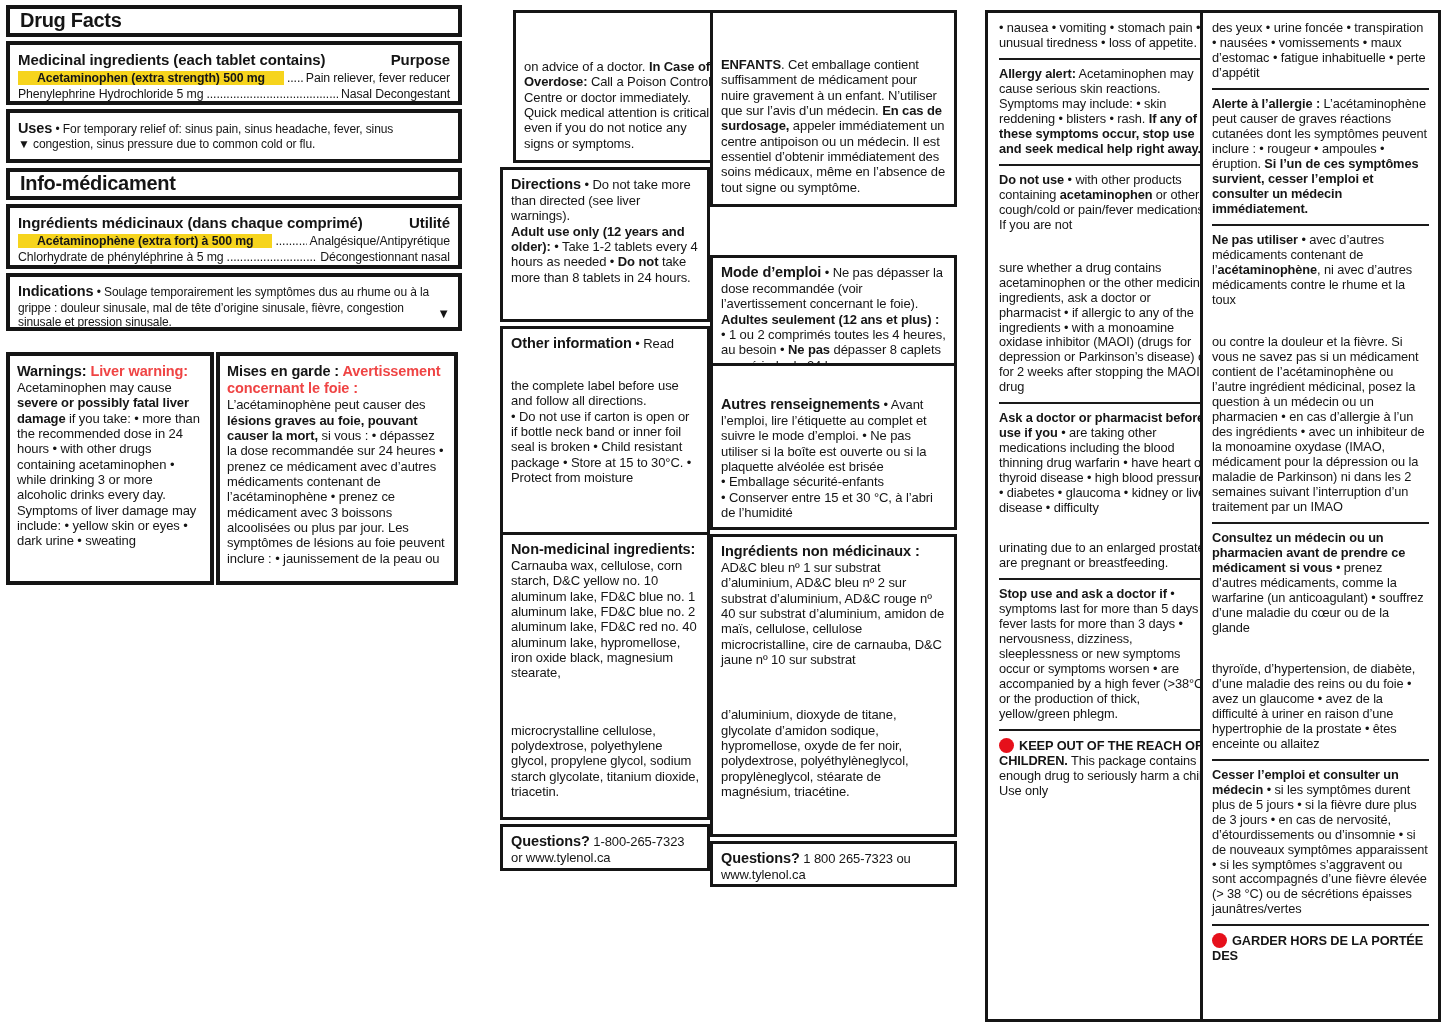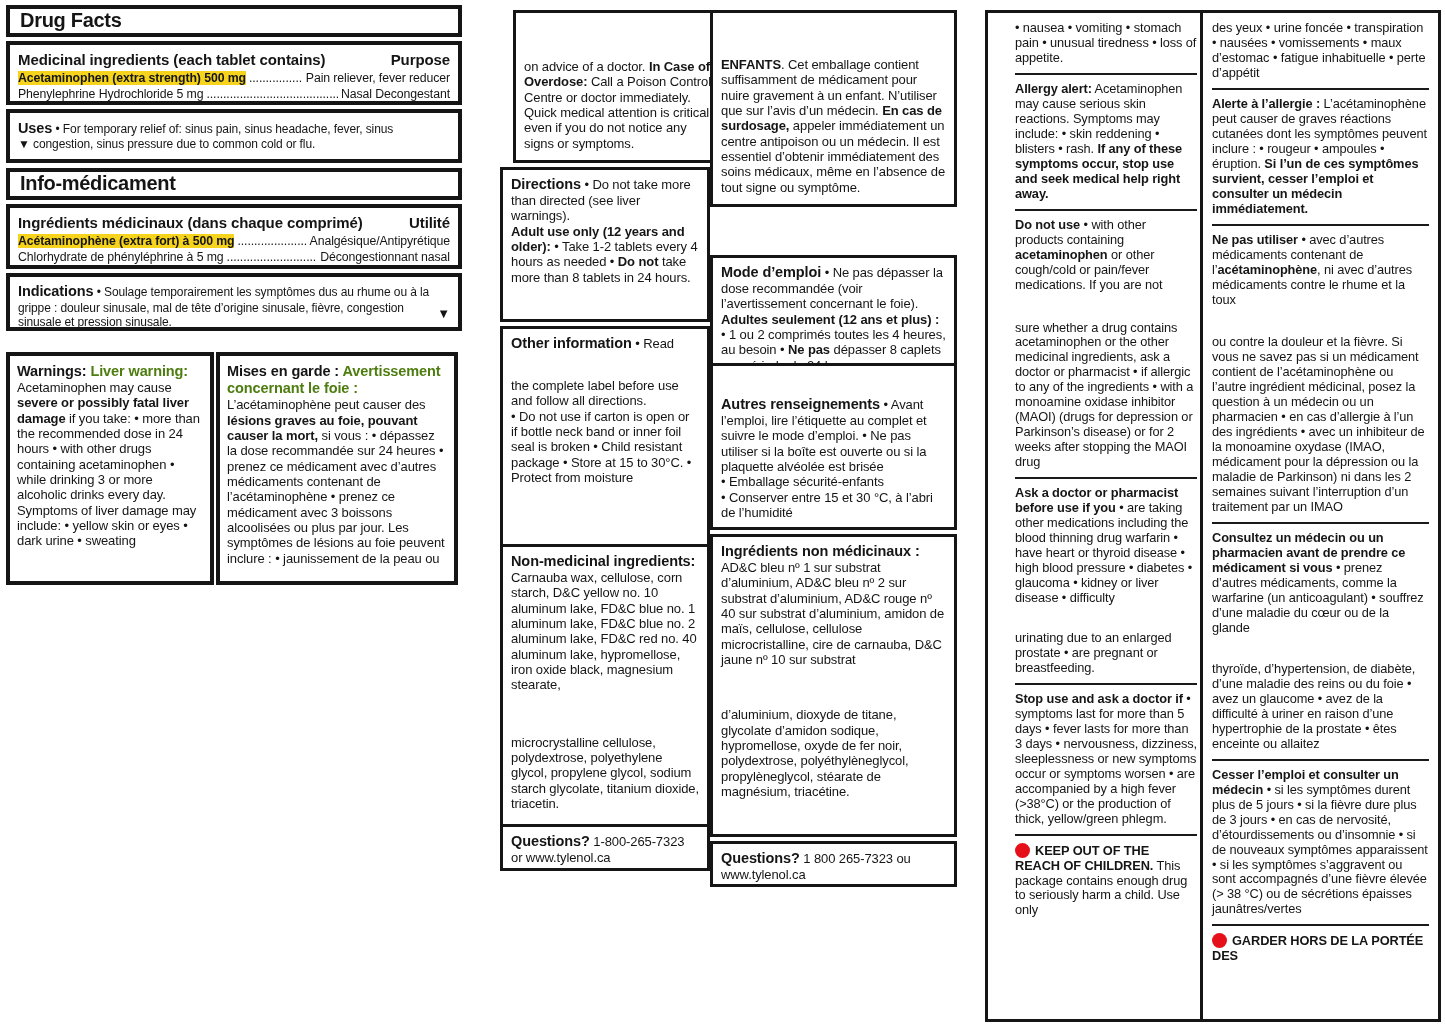--- a/index.html
+++ b/index.html
@@ -2,22 +2,22 @@
 <html><head>
 <meta charset="utf-8">
 <style>
   html,body{margin:0;padding:0;background:#ffffff;width:1445px;height:1031px;overflow:hidden;
     font-family:"Liberation Sans","DejaVu Sans",sans-serif;color:#151515;}
   .stage{position:relative;width:1445px;height:1031px;background:#fff;}
   .box{position:absolute;box-sizing:border-box;background:#fff;border:3px solid #151515;
     padding:6px 8px;font-size:13px;line-height:1.18;letter-spacing:-0.1px;overflow:hidden;}
   .thick{border-width:4px;}
   .b{font-weight:bold;}
-  .red{color:#4d7c0f;}
-  .hl{background:#f6d41d;padding:0 0;}
+  .red{color:#ef4444;}
+  .hl{background:#f6d41d;padding:0 19px;}
   .big{font-size:14.5px;font-weight:bold;}
   .titlebox{display:flex;align-items:center;padding:9px 10px;}
   .title{font-size:20px;font-weight:bold;letter-spacing:-0.3px;}
   .hrow{display:flex;justify-content:space-between;font-size:15px;font-weight:bold;white-space:nowrap;}
   .irow{display:flex;align-items:baseline;white-space:nowrap;font-size:12.3px;margin-top:2px;}
   .irow .iname{flex:none;}
   .irow .leader{flex:1 1 0;min-width:0;overflow:hidden;margin:0 3px;}
   .irow .ipurpose{flex:none;}
   .sep{border:0;border-top:2px solid #1a1a1a;margin:7px 0;}
   .sec{margin:0;}
@@ -32,30 +32,30 @@
   #p2-title{left:6px;top:168px;width:456px;height:32px;}
   #p2-ing{left:6px;top:204px;width:456px;height:65px;}
   #p2-ind{left:6px;top:273px;width:456px;height:58px;font-size:12px;line-height:1.22;}
   #warn-en{left:6px;top:352px;width:208px;height:233px;border-width:4px;padding:7px;}
   #warn-fr{left:216px;top:352px;width:242px;height:233px;border-width:4px;padding:7px;}
   #warn-en .big,#warn-fr .big{font-size:14.5px;}
   
   #c2a{left:513px;top:10px;width:210px;height:153px;}
   #c2b{left:500px;top:167px;width:210px;height:155px;}
   #c2c{left:500px;top:326px;width:210px;height:252px;}
-  #c2d{left:500px;top:532px;width:210px;height:288px;margin-top:12px;}
+  #c2d{left:500px;top:532px;width:210px;height:288px;}
   #c2e{left:500px;top:824px;width:210px;height:47px;}
   
   #c3a{left:710px;top:10px;width:247px;height:197px;}
   #c3b{left:710px;top:219px;width:247px;height:140px;margin-top:36px;}
   #c3c{left:710px;top:363px;width:247px;height:167px;}
   #c3d{left:710px;top:534px;width:247px;height:303px;}
   #c3e{left:710px;top:841px;width:247px;height:46px;}
   
-  #c4{left:985px;top:10px;width:242px;height:1012px;font-size:12.8px;line-height:1.17;padding:8px 27px;}
+  #c4{left:985px;top:10px;width:242px;height:1012px;font-size:12.8px;line-height:1.17;padding:8px 11px;}
   #c5{left:1200px;top:10px;width:241px;height:1012px;font-size:12.8px;line-height:1.17;padding:8px 9px;}
 </style>
 </head>
 <body>
 
 <div class="stage">
 
   <div class="box thick titlebox" id="p1-title">
     <span class="title">Drug Facts</span>
   </div>

